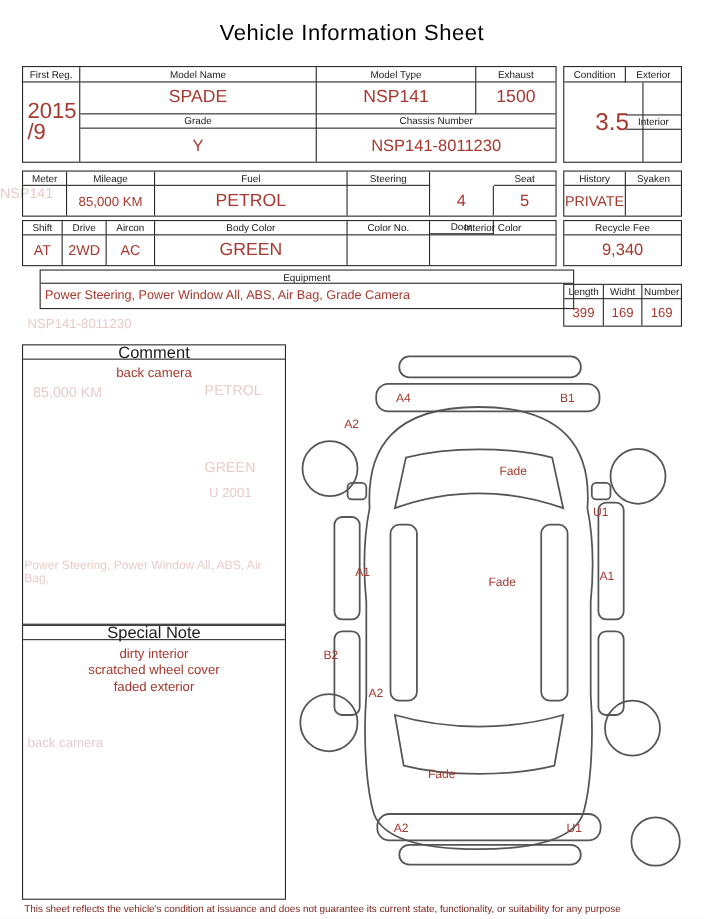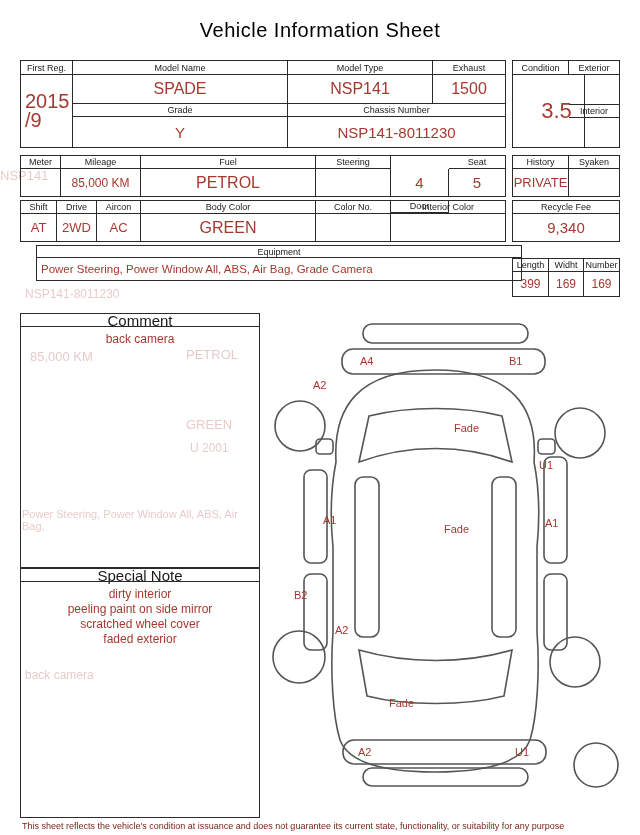--- a/index.html
+++ b/index.html
@@ -132,21 +132,20 @@
     <div class="boxhdr">Comment</div>
     <div class="boxbody">
       <div class="note-line">back camera</div>
     </div>
   </div>
 
   <div class="box" style="left:20px;top:568px;width:240px;height:250px;">
     <div class="boxhdr">Special Note</div>
     <div class="boxbody">
       <div class="note-line">dirty interior</div>
-      <div class="note-line">peeling paint on side mirror</div>
       <div class="note-line">scratched wheel cover</div>
       <div class="note-line">faded exterior</div>
     </div>
   </div>
 
   <svg class="car" style="position:absolute;left:263px;top:312px;" width="372" height="492" viewBox="0 0 372 492">
     <g class="lines">
       <rect x="100" y="12" width="165" height="19" rx="9"></rect>
       <rect x="79" y="37" width="203" height="25" rx="11"></rect>
       <path d="M 73 150 C 70 95 95 58 172 58 C 249 58 275 95 271 150 C 276 175 277 205 274 235 L 274 320 C 277 360 274 405 267 428 C 258 452 220 460 172 460 C 124 460 86 452 77 428 C 70 405 67 360 70 320 L 70 235 C 67 205 68 175 73 150 Z"></path>

